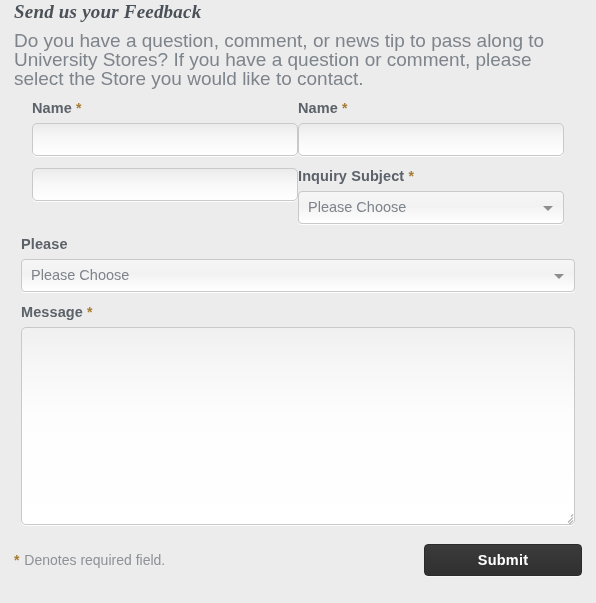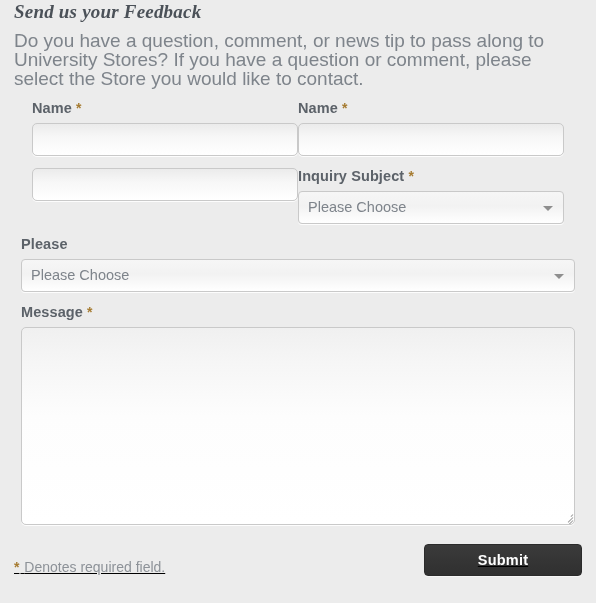--- a/index.html
+++ b/index.html
@@ -163,24 +163,23 @@
     transform: rotate(-45deg);
     transform-origin: right center;
   }
   .resize-grip i.g1 { width: 11px; bottom: 2px; }
   .resize-grip i.g2 { width: 7px;  bottom: 5px; }
   .resize-grip i.g3 { width: 3px;  bottom: 8px; }
 
   
   .footer {
     display: flex;
-    align-items: flex-end;
+    align-items: center;
     justify-content: space-between;
     margin-top: 19px;
-    text-decoration: underline;
   }
   .denotes {
     font-size: 14px;
     color: #8d9298;
     line-height: 18px;
   }
   .denotes .req { margin-right: 1px; }
 
   .submit-btn {
     box-sizing: border-box;

